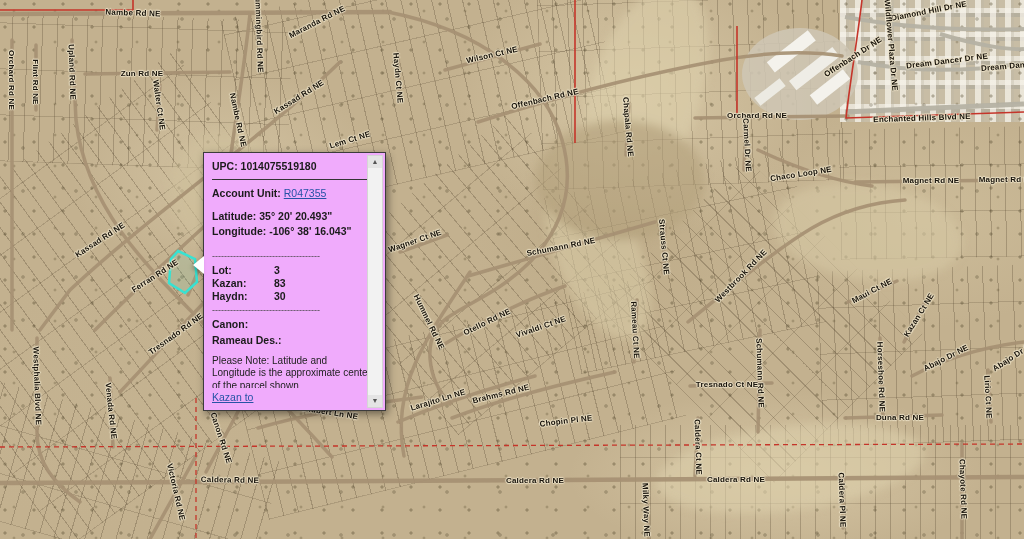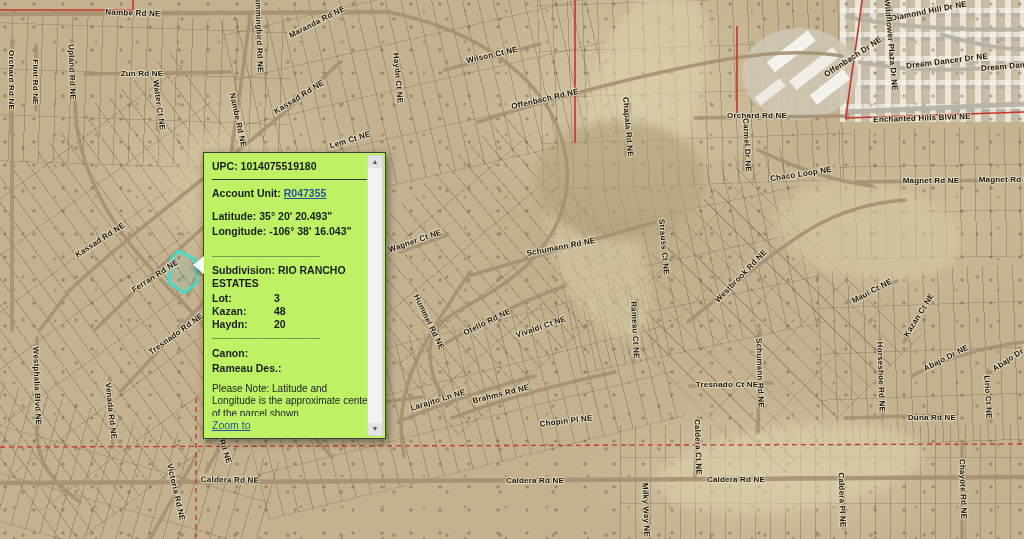--- a/index.html
+++ b/index.html
@@ -45,29 +45,29 @@
   #popup-tail{position:absolute;left:-11px;top:103px;width:0;height:0;
     border-top:9px solid transparent;border-bottom:9px solid transparent;border-right:11px solid #fff;
     filter:drop-shadow(-2px 2px 2px rgba(0,0,0,.25));z-index:51;}
   #popup-titlebar{height:16px;background:linear-gradient(#6a6a6a,#2a2a2a 55%,#171717);
     color:#fff;display:flex;align-items:center;padding:0 4px;font-size:10px;font-weight:bold;}
   #popup-title{flex:1;}
   .tb-btn{color:#fff;margin-left:5px;cursor:pointer;line-height:14px;display:inline-block;text-align:center;}
   .tb-next{font-size:8px;}
   .tb-max{width:8px;height:7px;border:1px solid #fff;border-top-width:2px;}
   .tb-close{font-size:10px;font-weight:bold;}
-  #popup-body{position:relative;background:#bef264;padding:7px 12px 6px 8px;
+  #popup-body{position:relative;background:#f0abfc;padding:7px 12px 6px 8px;
     font-size:10.5px;font-weight:bold;color:#1b1b1b;line-height:1.25;}
   #popup-body .rule{border:0;border-top:1px solid #333;margin:6px 0 7px 0;}
   .dashed-sep{color:#444;font-size:9px;letter-spacing:0;font-weight:normal;
     overflow:hidden;white-space:nowrap;margin:2px 0;}
   .popup-line{margin:0 0 2px 0;}
   .gap{height:8px;}
   .sgap{height:4px;}
-  a.plink{color:#2653a6;text-decoration:underline;cursor:pointer;font-weight:bold;margin-top:20px;}
+  a.plink{color:#2653a6;text-decoration:underline;cursor:pointer;font-weight:normal;margin-top:20px;}
   .kv{display:flex;}
   .kv .k{width:62px;}
   .note{font-weight:normal;font-size:10px;color:#222;max-height:33px;overflow:hidden;margin-top:2px;}
   #zoomto{display:inline-block;margin-top:3px;font-weight:normal;font-size:10.5px;}
   
   #popup-scroll{position:absolute;top:2px;right:2px;bottom:2px;width:14px;
     background:#f2f2f2;border:1px solid #d5d5d5;display:flex;flex-direction:column;
     justify-content:space-between;align-items:center;}
   .sb-arrow{font-size:7px;color:#555;line-height:12px;cursor:pointer;width:100%;text-align:center;background:#e4e4e4;}
 </style>
@@ -239,54 +239,53 @@
       <div class="street-label" style="left: 535px; top: 480px; transform: translate(-50%, -50%) rotate(0deg);">Caldera Rd NE</div>
       <div class="street-label" style="left: 736px; top: 479px; transform: translate(-50%, -50%) rotate(0deg);">Caldera Rd NE</div>
       <div class="street-label" style="left: 646px; top: 510px; transform: translate(-50%, -50%) rotate(88deg);">Milky Way NE</div>
       <div class="street-label" style="left: 698px; top: 447px; transform: translate(-50%, -50%) rotate(88deg);">Caldera Ct NE</div>
       <div class="street-label" style="left: 881px; top: 377px; transform: translate(-50%, -50%) rotate(88deg);">Horseshoe Rd NE</div>
       <div class="street-label" style="left: 872px; top: 291px; transform: translate(-50%, -50%) rotate(-28deg);">Maui Ct NE</div>
       <div class="street-label" style="left: 919px; top: 315px; transform: translate(-50%, -50%) rotate(-58deg);">Kazan Ct NE</div>
       <div class="street-label" style="left: 946px; top: 358px; transform: translate(-50%, -50%) rotate(-27deg);">Abajo Dr NE</div>
       <div class="street-label" style="left: 1014px; top: 356px; transform: translate(-50%, -50%) rotate(-33deg);">Abajo Dr NE</div>
       <div class="street-label" style="left: 988px; top: 397px; transform: translate(-50%, -50%) rotate(87deg);">Lirio Ct NE</div>
-      <div class="street-label" style="left: 932px; top: 417px; transform: translate(-50%, -50%) rotate(0deg);">Duna Rd NE</div>
+      <div class="street-label" style="left: 900px; top: 417px; transform: translate(-50%, -50%) rotate(0deg);">Duna Rd NE</div>
       <div class="street-label" style="left: 963px; top: 489px; transform: translate(-50%, -50%) rotate(88deg);">Chayote Rd NE</div>
       <div class="street-label" style="left: 842px; top: 500px; transform: translate(-50%, -50%) rotate(88deg);">Caldera Pl NE</div>
     </div>
 
   <div id="popup">
     <div id="popup-tail"></div>
     <div id="popup-body">
       <div class="popup-line">UPC: 1014075519180</div>
       <hr class="rule">
       <div class="popup-line"><span>Account Unit: </span><a class="plink">R047355</a></div>
       <div class="gap"></div>
       <div class="popup-line">Latitude: 35° 20' 20.493"</div>
       <div class="popup-line">Longitude: -106° 38' 16.043"</div>
       <div class="gap"></div>
       <div class="dashed-sep">------------------------------------</div>
-      <div class="popup-line">Subdivision: RIO RANCHO ESTATES</div>
       <div class="kv">
           <span class="k">Lot:</span>
           <span>3</span>
         </div>
       <div class="kv">
           <span class="k">Kazan:</span>
-          <span>48</span>
+          <span>83</span>
         </div>
       <div class="kv">
           <span class="k">Haydn:</span>
-          <span>20</span>
+          <span>30</span>
         </div>
       <div class="dashed-sep">------------------------------------</div>
       <div class="popup-line">Canon:</div>
       <div class="popup-line">Rameau Des.:</div>
       <div class="sgap"></div>
       <div class="note">Please Note: Latitude and Longitude is the approximate center of the parcel shown</div>
-      <a class="plink" id="zoomto">Zoom to</a>
+      <a class="plink" id="zoomto">Kazan to</a>
       <div id="popup-scroll">
         <span class="sb-arrow">▲</span>
         <span class="sb-arrow">▼</span>
       </div>
     </div>
   </div>
 </div>
 
 </body></html>

